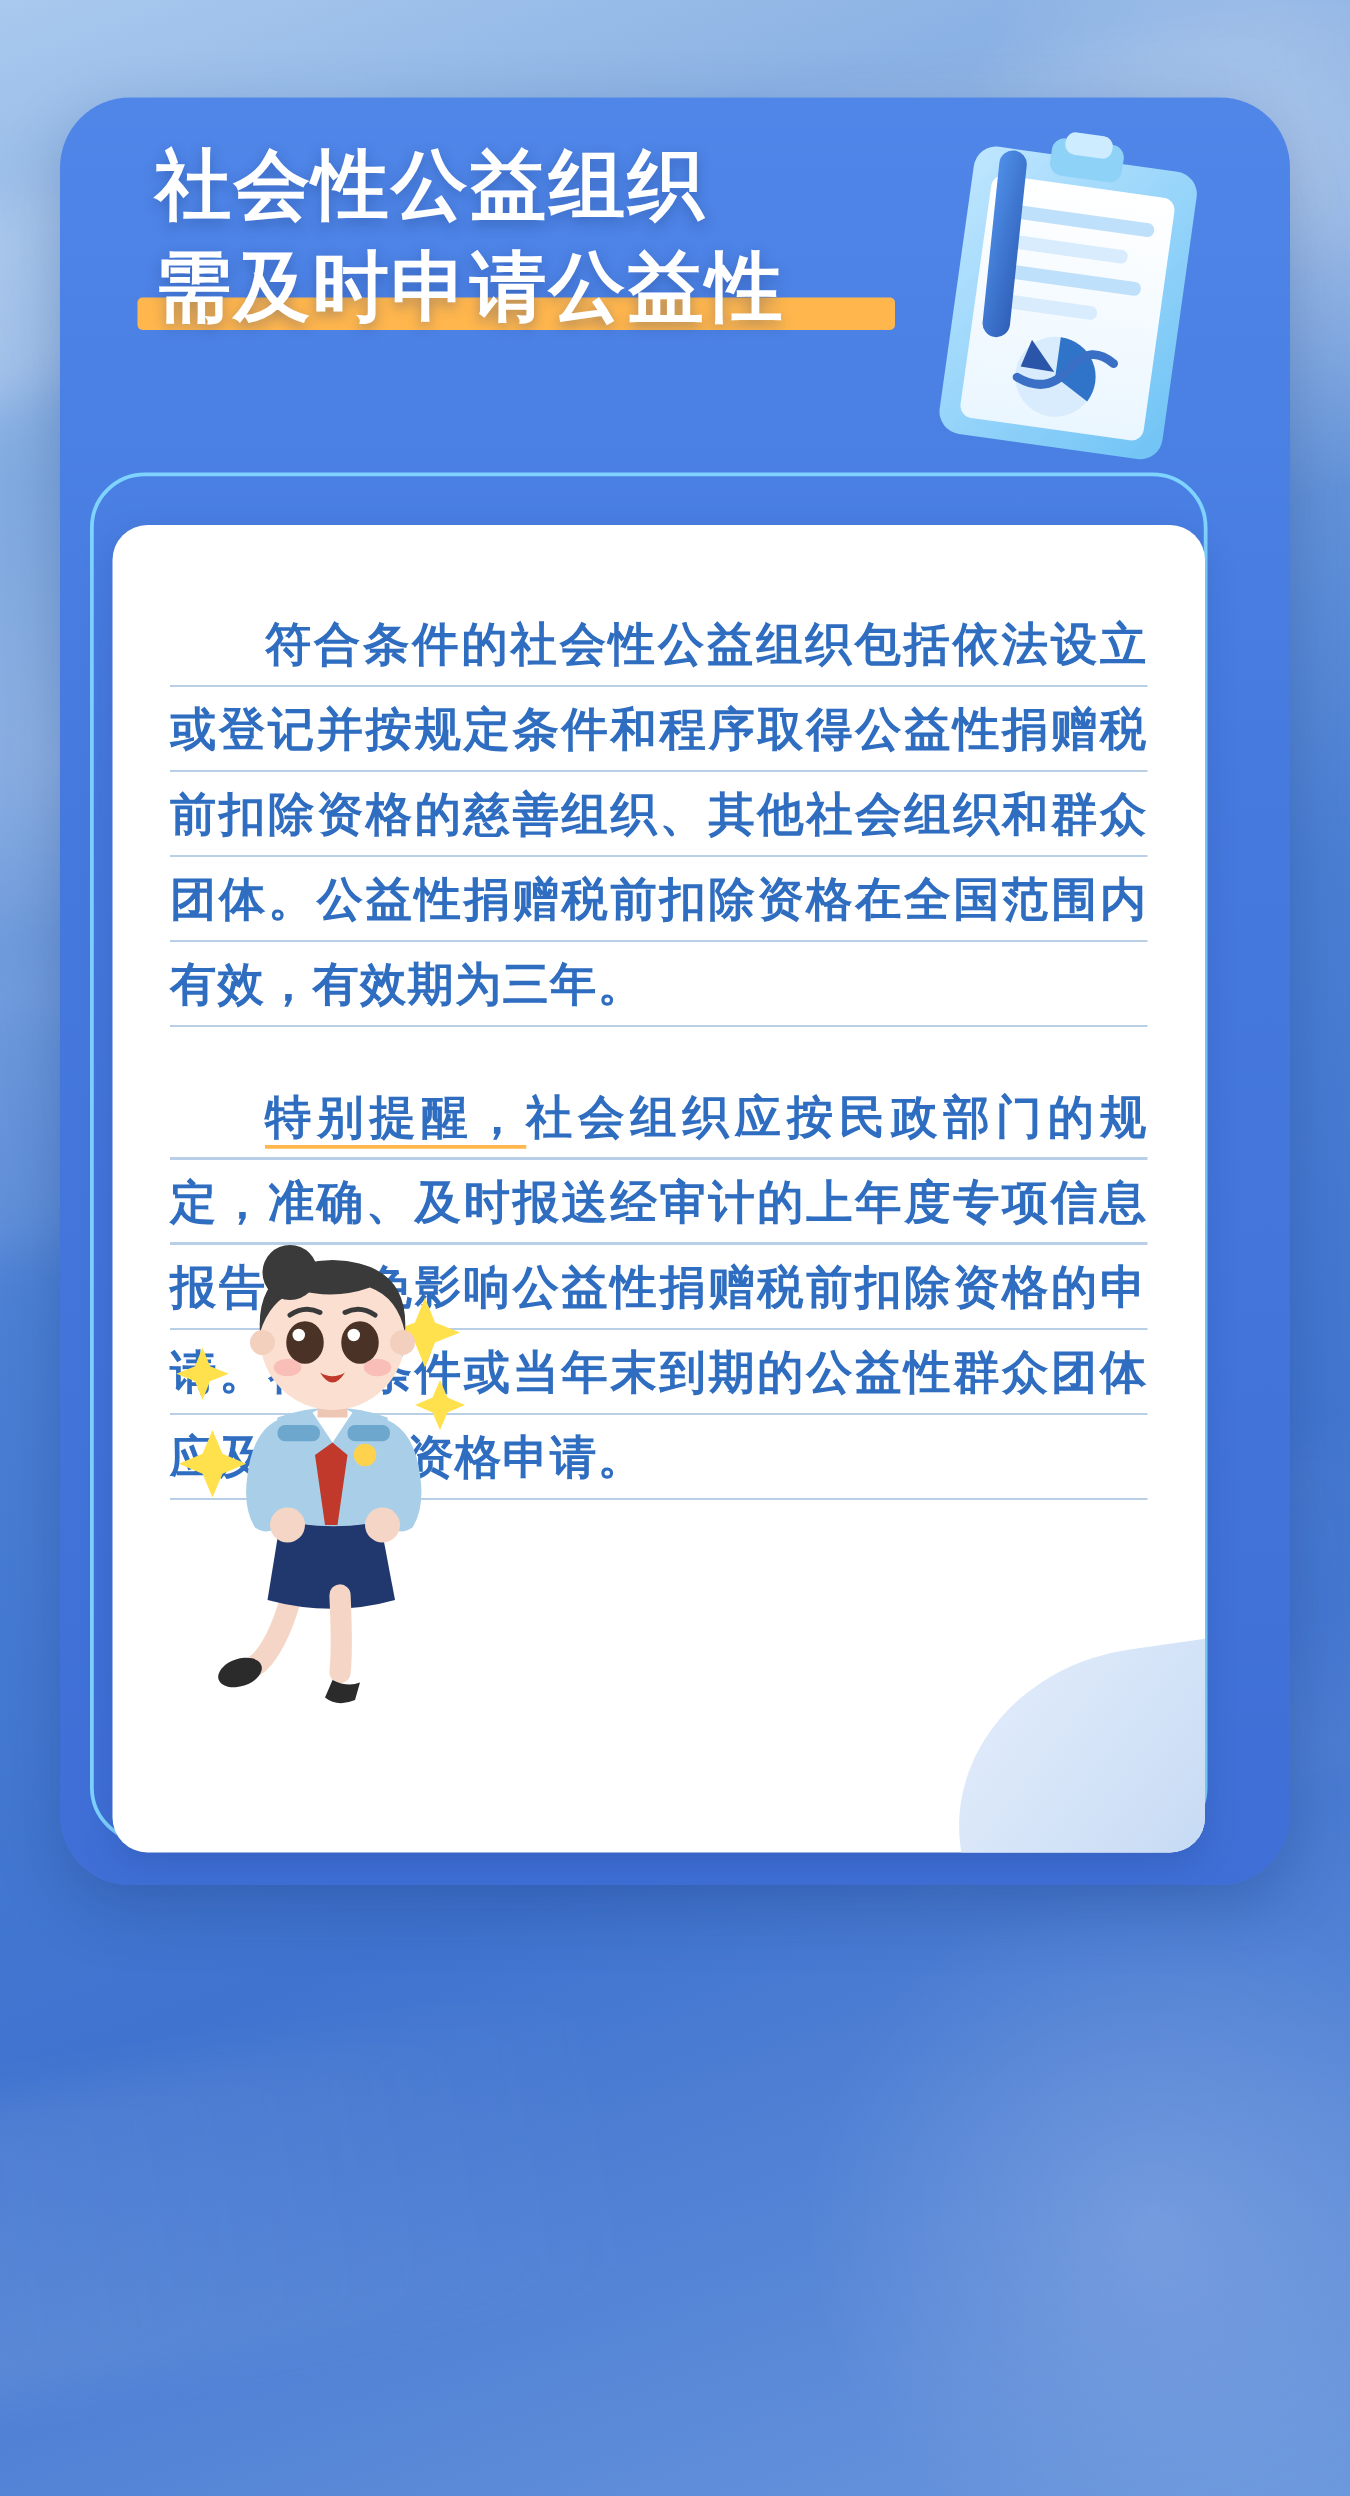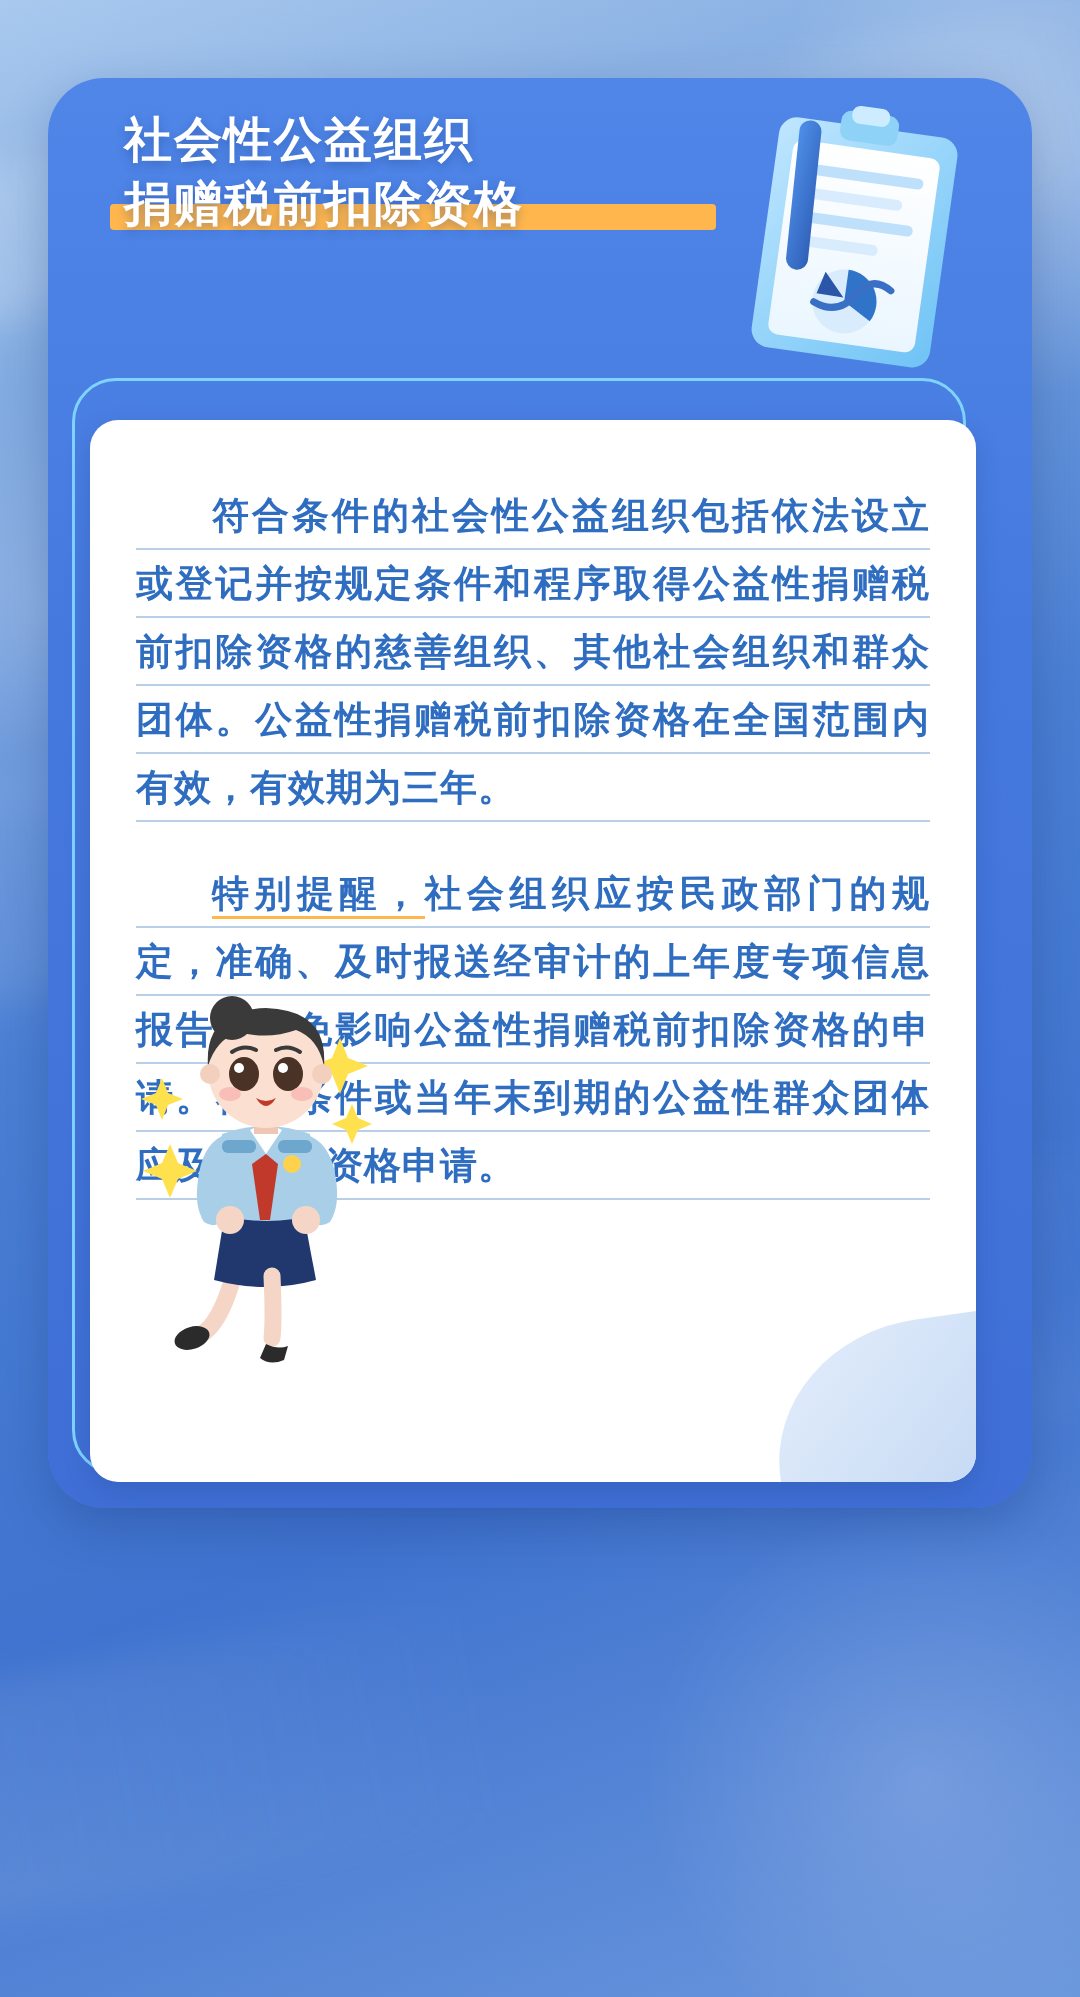--- a/index.html
+++ b/index.html
@@ -49,21 +49,21 @@
 
   
   .title-block {
     position: absolute;
     left: 76px;
     top: 30px;
     width: 600px;
   }
   .title-line {
     position: relative;
-    font-size: 48px;
+    font-size: 61px;
     line-height: 1.33;
     font-weight: bold;
     color: #ffffff;
     letter-spacing: 2px;
     text-shadow: 0 4px 10px rgba(23, 54, 120, 0.35);
     white-space: nowrap;
   }
   .title-line .hl {
     position: absolute;
     left: -14px;
@@ -98,21 +98,20 @@
   .panel {
     position: absolute;
     left: 42px;
     top: 342px;
     width: 874px;
     height: 1062px;
     border-radius: 28px;
     background: #ffffff;
     overflow: hidden;
     box-shadow: 0 10px 26px rgba(18, 46, 104, 0.18);
-    padding-left: 12px;
   }
   .panel .corner-fold {
     position: absolute;
     right: -60px;
     bottom: -70px;
     width: 260px;
     height: 230px;
     background: linear-gradient(135deg, #e4eefc 0%, #cfe0f6 55%, #b9d2f1 100%);
     border-radius: 60% 0 0 0;
     transform: rotate(-8deg);
@@ -174,21 +173,21 @@
 <div class="bg-streak s5"></div>
 
 <div class="card">
 
   <div class="title-block">
     <div class="title-line">
       <span class="txt">社会性公益组织</span>
     </div>
     <div class="title-line">
       <span class="hl"></span>
-      <span class="txt">捐赠税前扣除资格</span>
+      <span class="txt">需及时申请公益性</span>
     </div>
   </div>
 
   <div class="clipboard">
     <svg width="300" height="300" viewBox="0 0 300 300" xmlns="http://www.w3.org/2000/svg">
       <defs>
         <linearGradient id="boardGrad" x1="0" y1="0" x2="1" y2="1">
           <stop offset="0%" stop-color="#bfe6ff"></stop>
           <stop offset="100%" stop-color="#6fc3f5"></stop>
         </linearGradient>

